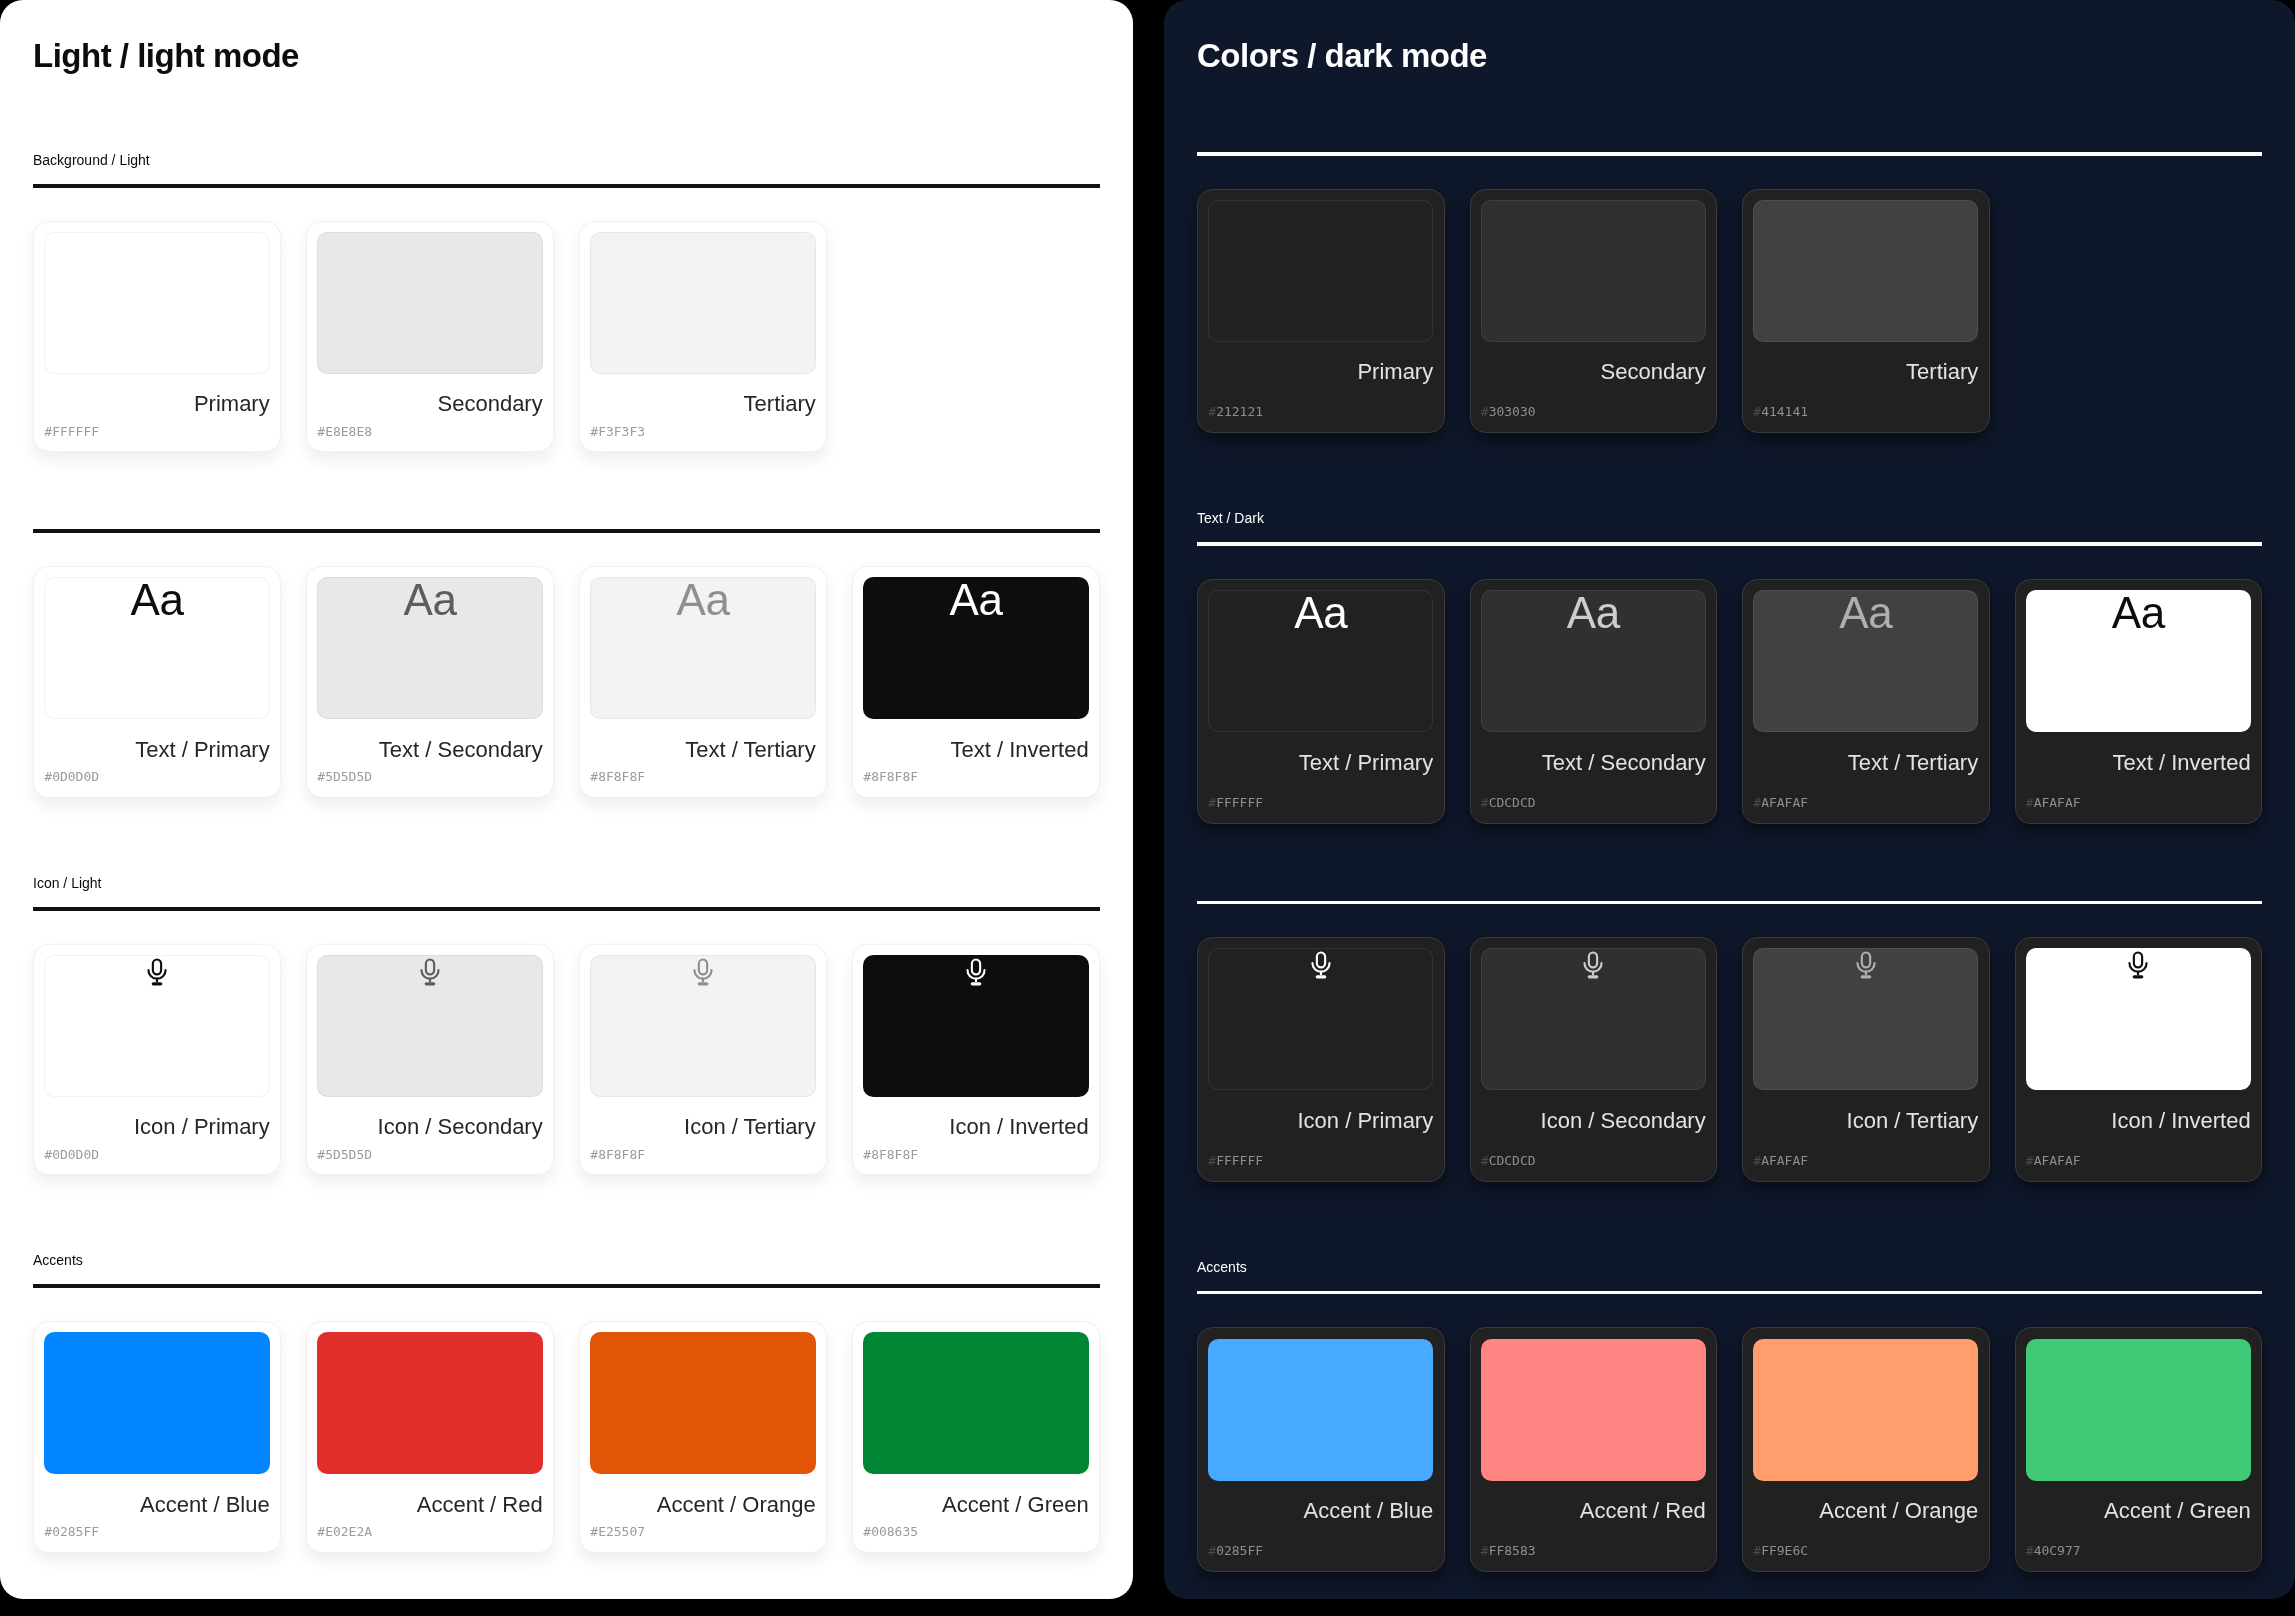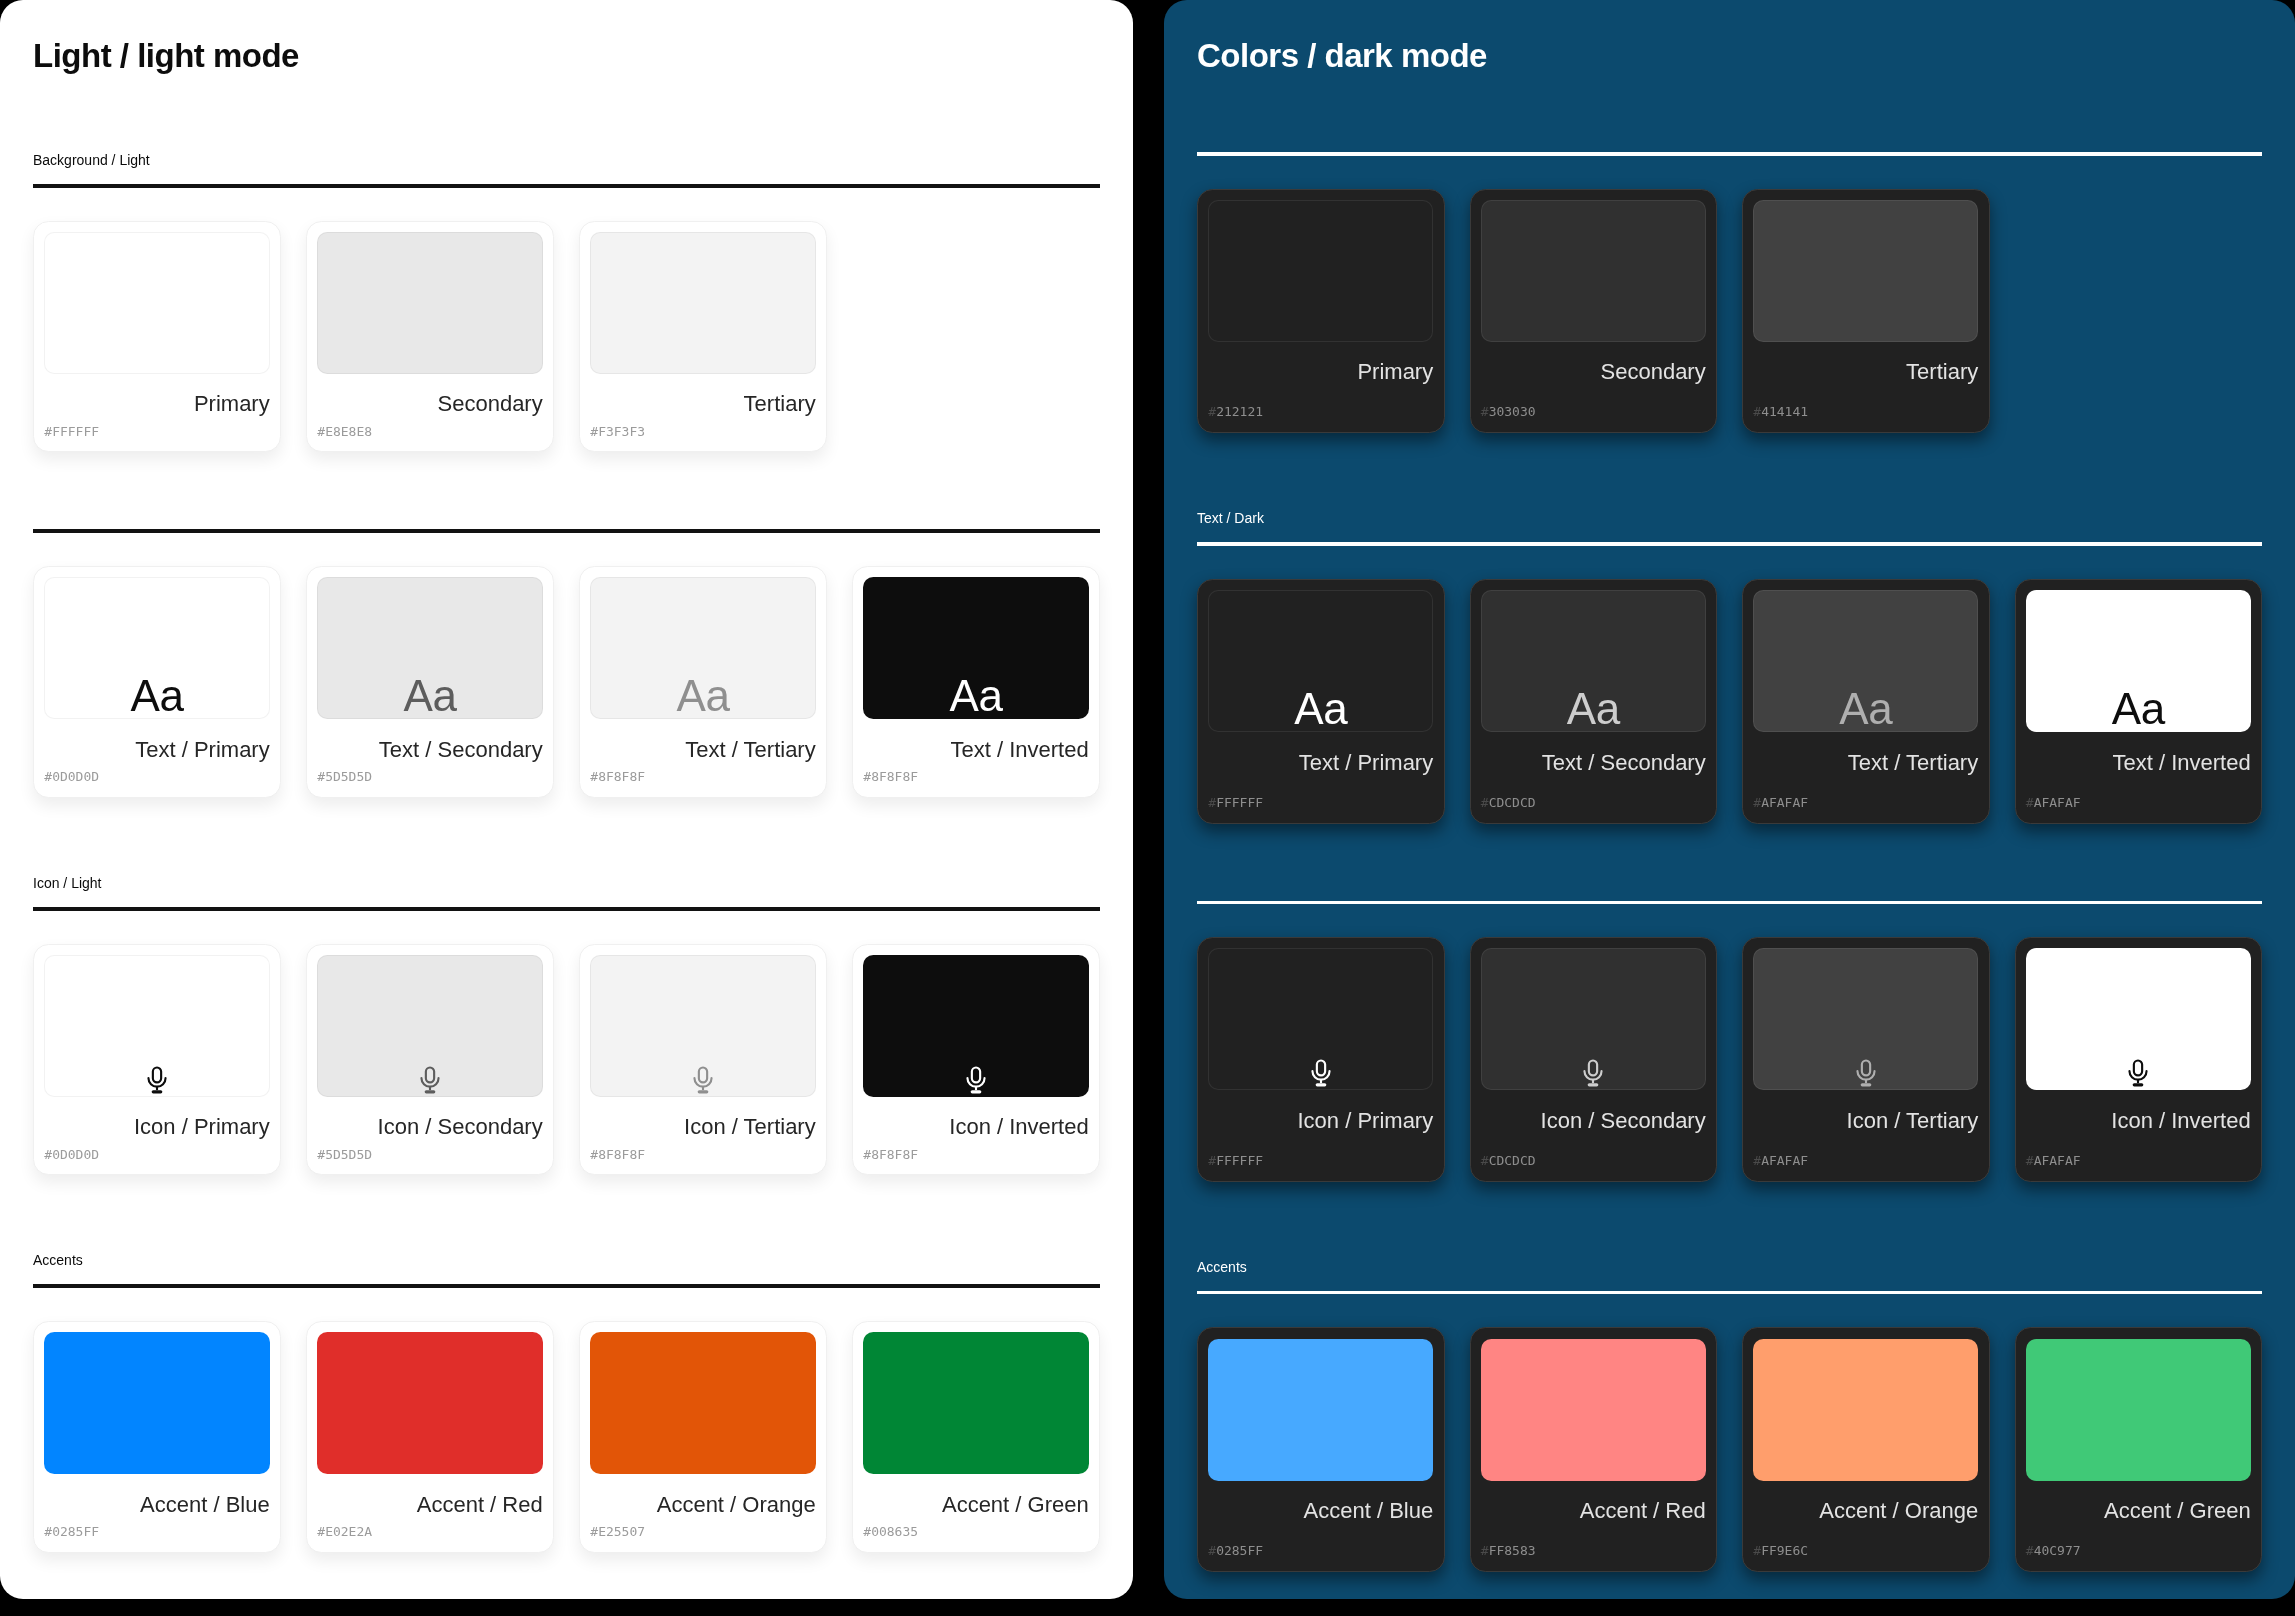--- a/index.html
+++ b/index.html
@@ -1,35 +1,35 @@
 <!DOCTYPE html>
 <html style="font-size:8.3px"><head>
 <meta charset="utf-8">
 <style>
   html,body{margin:0;padding:0;background:#000;}
   body{font-family:"Liberation Sans",sans-serif;-webkit-font-smoothing:antialiased;}
   .canvas{position:relative;width:2295px;height:1616px;background:#000;display:flex;gap:31px;overflow:hidden;}
   .panel{box-sizing:border-box;height:1599px;border-radius:23px;padding:36px 33px 0 33px;overflow:hidden;}
   .panel-light{width:1133px;background:#FFFFFF;color:#0D0D0D;}
-  .panel-dark{width:1131px;background:#0c4a6e;color:#FFFFFF;}
+  .panel-dark{width:1131px;background:#0f172a;color:#FFFFFF;}
   .panel-title{margin:0;font-size:33px;line-height:39px;font-weight:700;letter-spacing:-0.5px;}
   .panel-light .panel-title{color:#0D0D0D;}
   .panel-dark .panel-title{color:#FFFFFF;}
   .section{margin-top:77px;}
   .section-label{font-size:14px;line-height:16.5px;font-weight:400;}
   .panel-light .section-label{color:#0A0A0A;}
   .panel-dark .section-label{color:#FFFFFF;}
   .divider{height:3.6px;margin-top:15.5px;border:none;}
   .panel-light .divider{background:#121212;}
   .panel-dark .divider{background:#FFFFFF;}
   .cards{display:grid;grid-template-columns:repeat(4,1fr);gap:25px;margin-top:33px;}
   .card{box-sizing:border-box;border-radius:15.5px;padding:10.3px 10.3px 12.4px 10.3px;}
   .panel-light .card{background:#FFFFFF;border:1px solid #F0F0F0;box-shadow:0 7.2px 15.5px rgba(0,0,0,0.07);}
   .panel-dark .card{background:#212121;border:1px solid #3A3A3A;box-shadow:0 7.2px 15.5px rgba(0,0,0,0.45);}
-  .swatch{box-sizing:border-box;height:142px;border-radius:10.3px;display:flex;align-items:flex-end;justify-content:center;}
+  .swatch{box-sizing:border-box;height:142px;border-radius:10.3px;display:flex;align-items:flex-start;justify-content:center;}
   .panel-light .swatch{border:1px solid rgba(0,0,0,0.05);}
   .panel-dark .swatch{border:1px solid rgba(255,255,255,0.08);}
   .aa{font-size:44px;font-weight:400;letter-spacing:-0.5px;line-height:1;}
   .mic{width:32px;height:32px;display:block;}
   .card-name{margin-top:17.5px;font-size:22px;line-height:26px;font-weight:500;text-align:right;}
   .panel-light .card-name{color:#262626;}
   .panel-dark .card-name{color:#E3E3E3;}
   .hex{margin-top:7.2px;font-family:"DejaVu Sans Mono",monospace;font-size:13px;line-height:14.5px;}
   .panel-light .hex{color:#9B9B9B;}
   .panel-dark .hex{color:#8E8E8E;margin-top:20px;}

